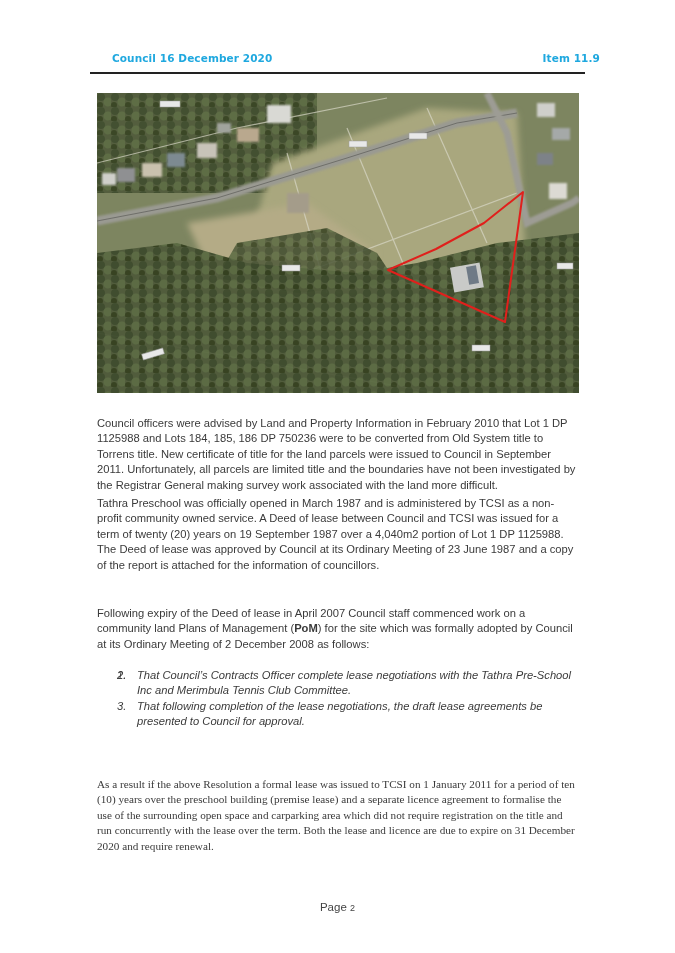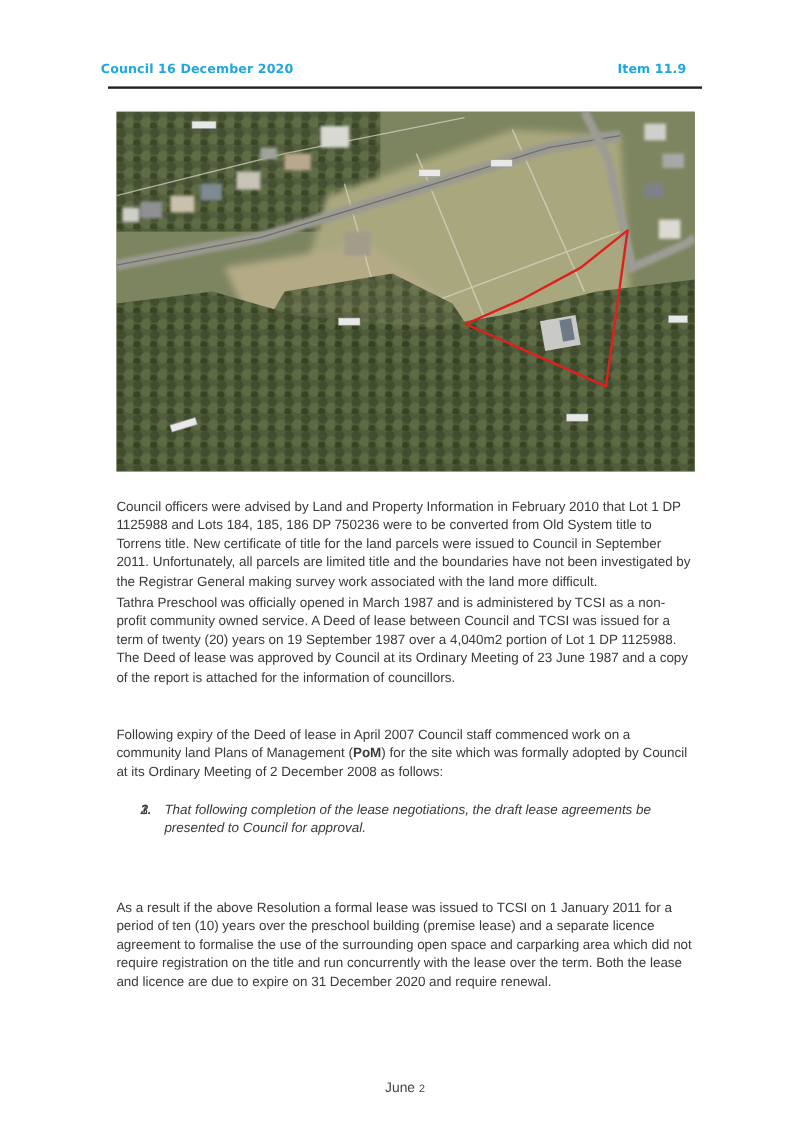--- a/index.html
+++ b/index.html
@@ -1,31 +1,31 @@
 <!DOCTYPE html>
 <html><head>
   <meta charset="utf-8">
   <style>
     html, body { margin: 0; padding: 0; background: #ffffff; }
     body { width: 675px; height: 953px; position: relative; overflow: hidden; font-family: "Liberation Sans", "DejaVu Sans", sans-serif; color: #333333; }
-    .header { position: absolute; left: 84px; top: 52px; width: 488px; height: 18px; }
+    .header { position: absolute; left: 112px; top: 52px; width: 488px; height: 18px; }
     .header-left, .header-right { position: absolute; top: 0; font-family: "DejaVu Sans", sans-serif; font-weight: bold; font-size: 10.5px; color: #1fa8df; letter-spacing: 0.1px; }
     .header-left { left: 0; }
     .header-right { right: 0; text-align: center; }
     .header-rule { position: absolute; left: 90px; top: 72px; width: 495px; height: 2px; background: #222222; }
     .aerial { position: absolute; left: 97px; top: 93px; width: 482px; height: 300px; overflow: hidden; background: #6f7a55; }
     .aerial svg { display: block; }
     .body-text { position: absolute; left: 97px; width: 480px; font-family: "Liberation Sans", sans-serif; font-size: 11.2px; line-height: 15.4px; color: #3a3a3a; margin: 0; }
     .p1 { top: 416px; }
     .p2 { top: 496px; }
     .p3 { top: 606px; }
     .res-list { position: absolute; left: 97px; top: 668px; width: 480px; margin: 0; padding: 0; list-style: none; font-family: "Liberation Sans", sans-serif; font-size: 11.2px; line-height: 15.4px; color: #3a3a3a; font-style: italic; }
     .res-list li { position: relative; padding-left: 40px; }
     .res-num { position: absolute; left: 20px; top: 0; }
-    .p4 { top: 750px; }
+    .p4 { top: 777px; font-family: Liberation Serif, serif; }
     .page-footer { position: absolute; top: 901px; left: 0; width: 675px; text-align: center; font-family: "Liberation Sans", sans-serif; font-size: 11.5px; color: #444444; }
     .page-footer .pgnum { font-size: 9px; }
     b { font-weight: bold; }
   </style>
 </head>
 <body>
 
 <div class="header">
   <span class="header-left">Council 16 December 2020</span>
   <span class="header-right">Item 11.9</span>
@@ -110,22 +110,22 @@
     <polygon points="291,177 339,156 387,130 426,99 408,229" fill="none" stroke="#e0201c" stroke-width="2" stroke-linejoin="round"></polygon>
   </svg>
 </div>
 
 <p class="body-text p1">Council officers were advised by Land and Property Information in February 2010 that Lot 1 DP 1125988 and Lots 184, 185, 186 DP 750236 were to be converted from Old System title to Torrens title.  New certificate of title for the land parcels were issued to Council in September 2011.  Unfortunately, all parcels are limited title and the boundaries have not been investigated by the Registrar General making survey work associated with the land more difficult.</p>
 <p class="body-text p2">Tathra Preschool was officially opened in March 1987 and is administered by TCSI as a non-profit community owned service.  A Deed of lease between Council and TCSI was issued for a term of twenty (20) years on 19 September 1987 over a 4,040m2 portion of Lot 1 DP 1125988. The Deed of lease was approved by Council at its Ordinary Meeting of 23 June 1987 and a copy of the report is attached for the information of councillors.</p>
 <p class="body-text p3"><span>Following expiry of the Deed of lease in April 2007 Council staff commenced work on a community land Plans of Management (</span><b>PoM</b><span>) for the site which was formally adopted by Council at its Ordinary Meeting of 2 December 2008 as follows:</span></p>
 
 <ol class="res-list">
   <li><span class="res-num">1.</span></li>
-  <li><span class="res-num">2.</span></li>
+  <li><span class="res-num">2.</span><span>That Council’s Contracts Officer complete lease negotiations with the Tathra Pre-School Inc and Merimbula Tennis Club Committee.</span></li>
   <li><span class="res-num">3.</span><span>That following completion of the lease negotiations, the draft lease agreements be presented to Council for approval.</span></li>
 </ol>
 
 <p class="body-text p4">As a result if the above Resolution a formal lease was issued to TCSI on 1 January 2011 for a period of ten (10) years over the preschool building (premise lease) and a separate licence agreement to formalise the use of the surrounding open space and carparking area which did not require registration on the title and run concurrently with the lease over the term.  Both the lease and licence are due to expire on 31 December 2020 and require renewal.</p>
 
 <div class="page-footer">
-  <span>June</span>
+  <span>Page</span>
   <span class="pgnum">2</span>
 </div>
 
 </body></html>

